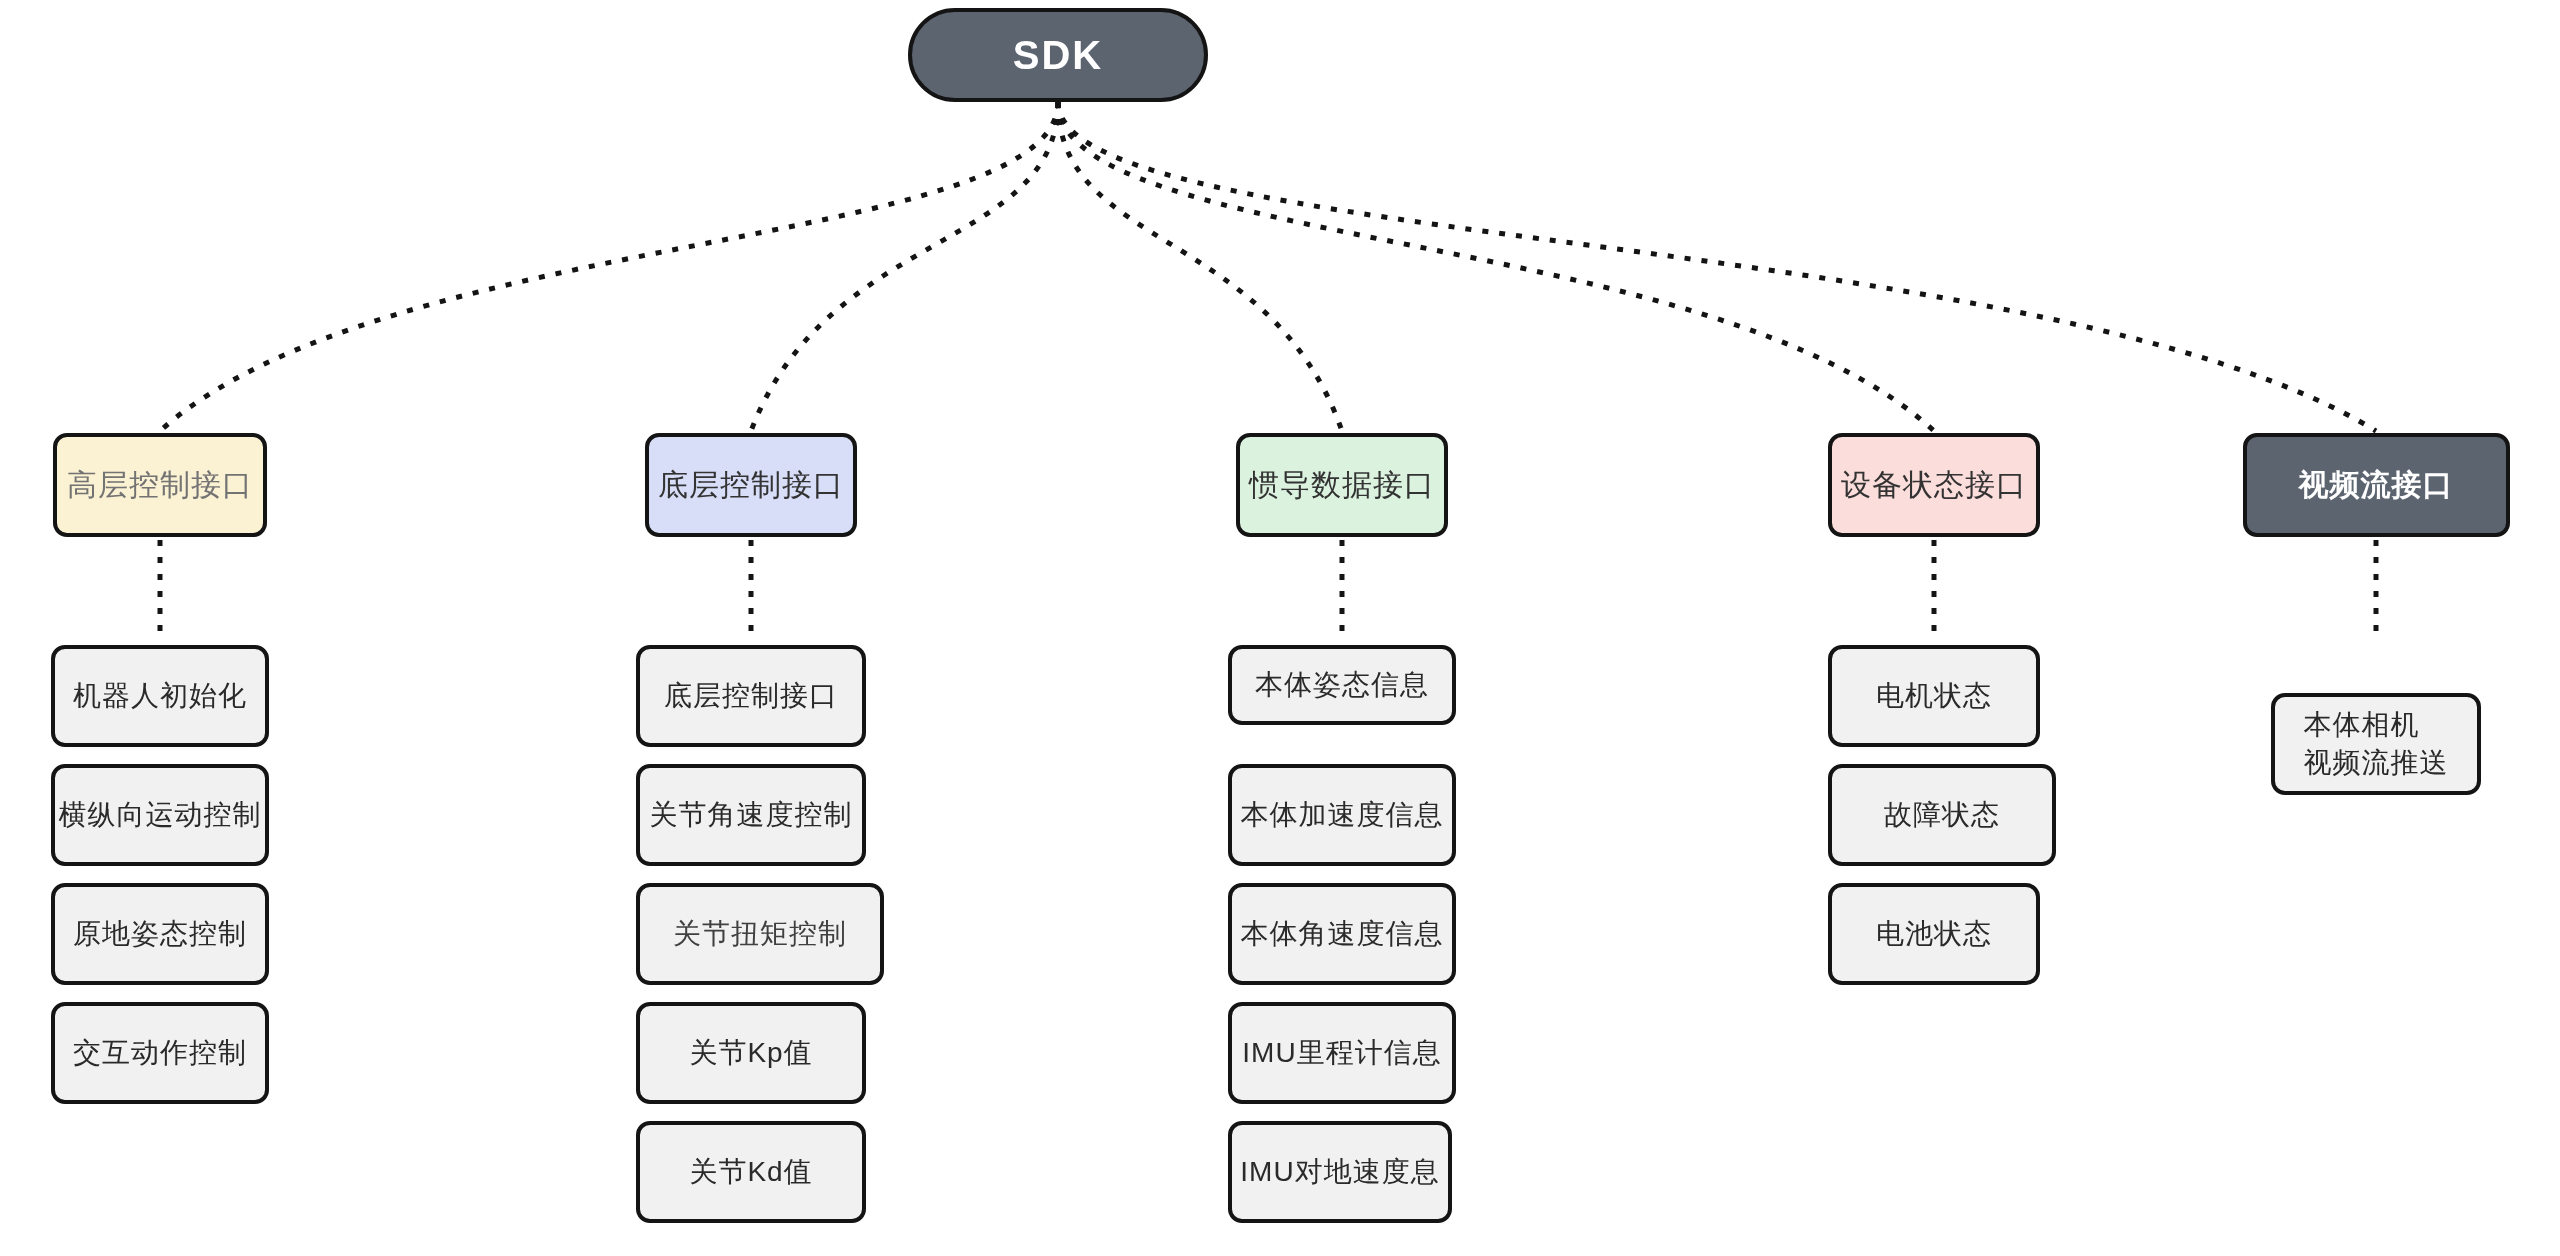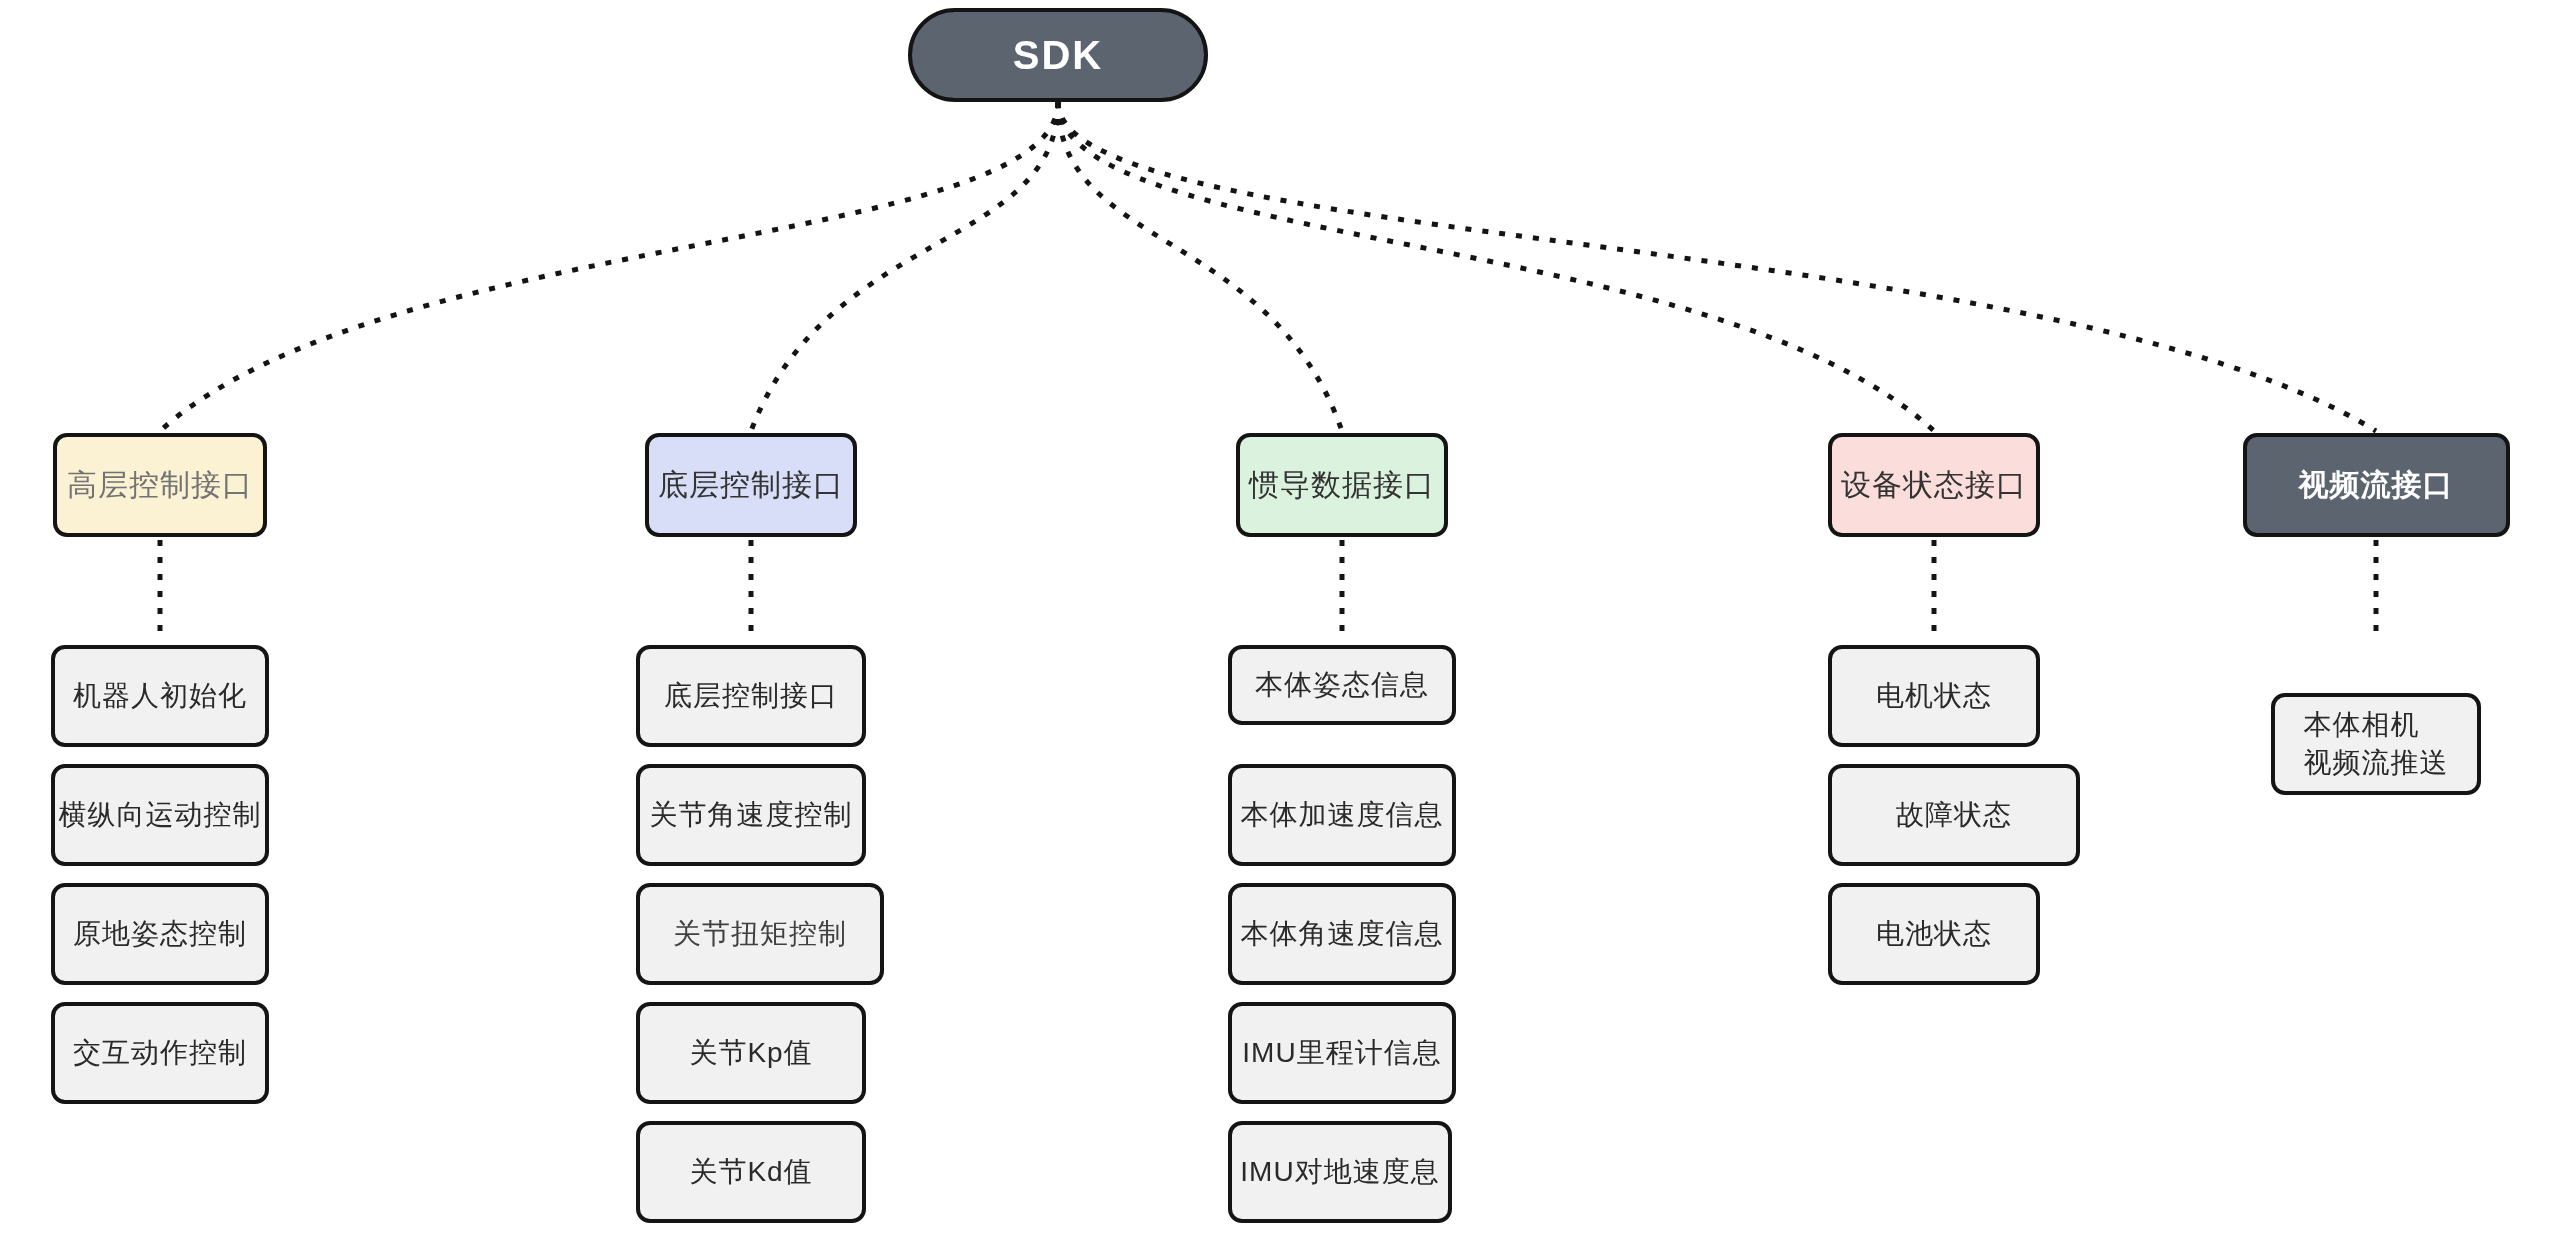--- a/index.html
+++ b/index.html
@@ -55,19 +55,19 @@
       <div class="node child-node" style="left: 636px; top: 1002px; width: 230px; height: 102px; background: rgb(241, 241, 242); color: rgb(42, 42, 42); border-color: rgb(20, 20, 20);">关节Kp值</div>
       <div class="node child-node" style="left: 636px; top: 1121px; width: 230px; height: 102px; background: rgb(241, 241, 242); color: rgb(42, 42, 42); border-color: rgb(20, 20, 20);">关节Kd值</div>
       <div class="node cat-node" style="left: 1236px; top: 433px; width: 212px; height: 104px; background: rgb(219, 242, 222); color: rgb(51, 51, 51); border-color: rgb(20, 20, 20);">惯导数据接口</div>
       <div class="node child-node" style="left: 1228px; top: 645px; width: 228px; height: 80px; background: rgb(241, 241, 242); color: rgb(42, 42, 42); border-color: rgb(20, 20, 20);">本体姿态信息</div>
       <div class="node child-node" style="left: 1228px; top: 764px; width: 228px; height: 102px; background: rgb(241, 241, 242); color: rgb(42, 42, 42); border-color: rgb(20, 20, 20);">本体加速度信息</div>
       <div class="node child-node" style="left: 1228px; top: 883px; width: 228px; height: 102px; background: rgb(241, 241, 242); color: rgb(42, 42, 42); border-color: rgb(20, 20, 20);">本体角速度信息</div>
       <div class="node child-node" style="left: 1228px; top: 1002px; width: 228px; height: 102px; background: rgb(241, 241, 242); color: rgb(42, 42, 42); border-color: rgb(20, 20, 20);">IMU里程计信息</div>
       <div class="node child-node" style="left: 1228px; top: 1121px; width: 224px; height: 102px; background: rgb(241, 241, 242); color: rgb(42, 42, 42); border-color: rgb(20, 20, 20);">IMU对地速度息</div>
       <div class="node cat-node" style="left: 1828px; top: 433px; width: 212px; height: 104px; background: rgb(251, 221, 219); color: rgb(51, 51, 51); border-color: rgb(20, 20, 20);">设备状态接口</div>
       <div class="node child-node" style="left: 1828px; top: 645px; width: 212px; height: 102px; background: rgb(241, 241, 242); color: rgb(42, 42, 42); border-color: rgb(20, 20, 20);">电机状态</div>
-      <div class="node child-node" style="left: 1828px; top: 764px; width: 252px; height: 102px; background: rgb(241, 241, 242); color: rgb(42, 42, 42); border-color: rgb(20, 20, 20);">故障状态</div>
+      <div class="node child-node" style="left: 1828px; top: 764px; width: 228px; height: 102px; background: rgb(241, 241, 242); color: rgb(42, 42, 42); border-color: rgb(20, 20, 20);">故障状态</div>
       <div class="node child-node" style="left: 1828px; top: 883px; width: 212px; height: 102px; background: rgb(241, 241, 242); color: rgb(42, 42, 42); border-color: rgb(20, 20, 20);">电池状态</div>
       <div class="node cat-node" style="left: 2242.5px; top: 433px; width: 267px; height: 104px; background: rgb(92, 100, 112); color: rgb(255, 255, 255); border-color: rgb(20, 20, 20); font-weight: bold;">视频流接口</div>
       <div class="node child-node" style="left: 2271px; top: 645px; width: 210px; height: 102px; background: rgb(241, 241, 242); color: rgb(42, 42, 42); border-color: rgb(20, 20, 20); margin-top: 48px;">本体相机
 视频流推送</div>
     </div>
 </div>
 
 </body></html>

